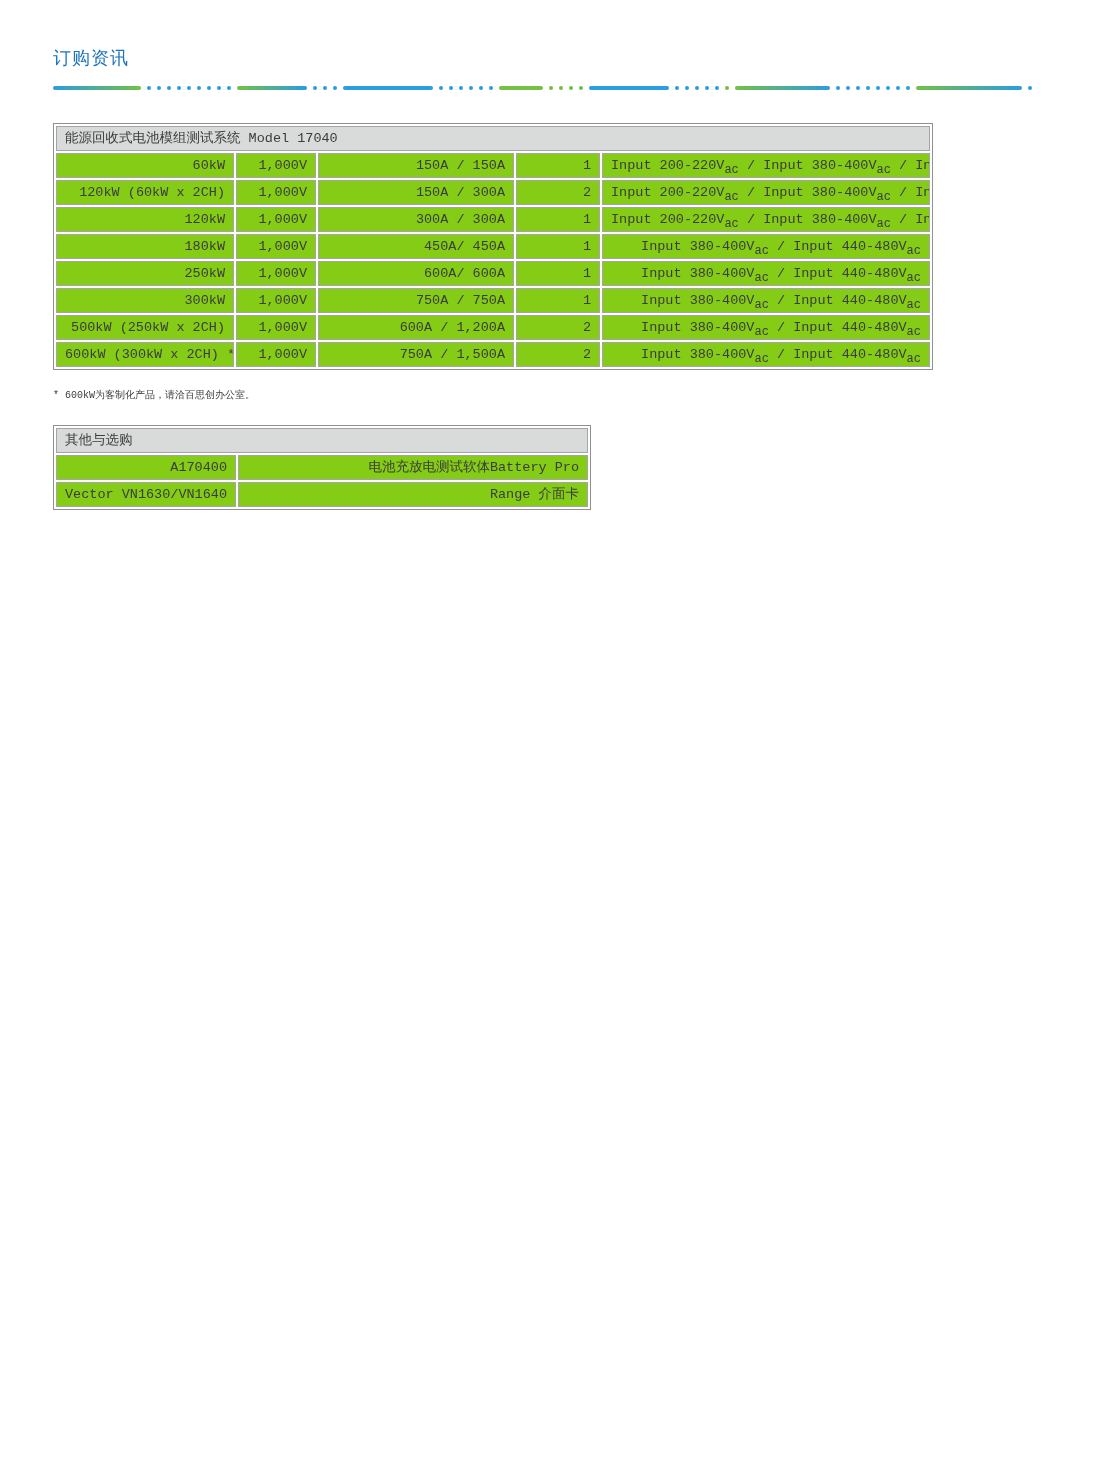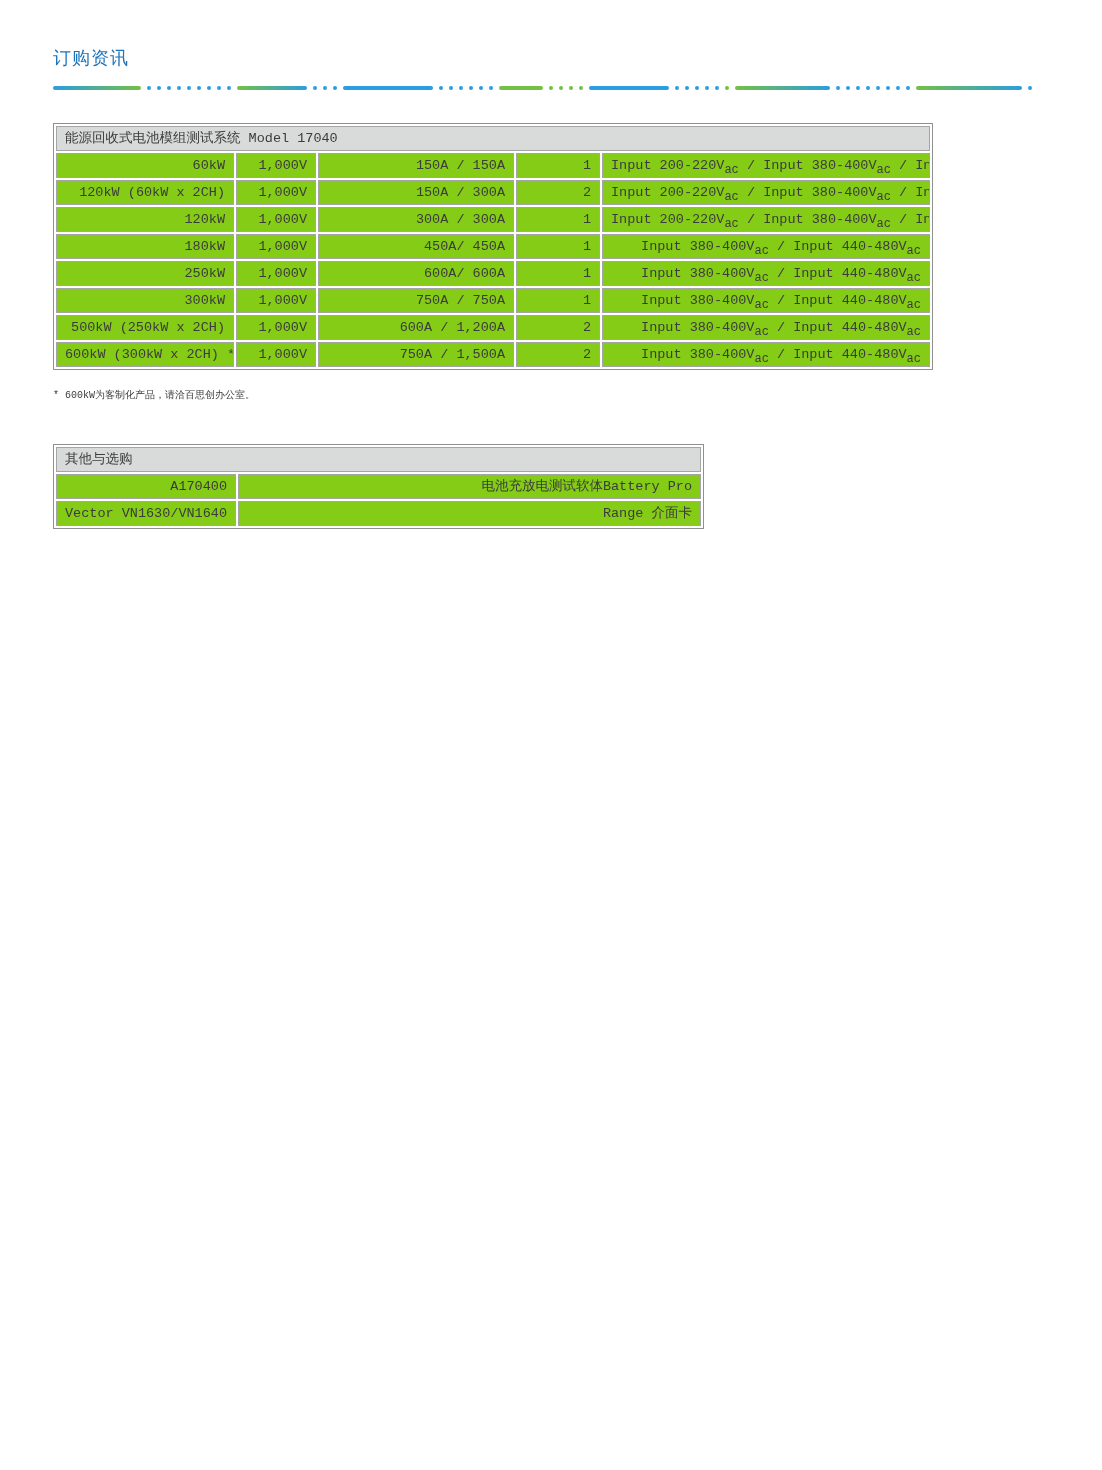--- a/index.html
+++ b/index.html
@@ -46,21 +46,21 @@
     text-align: left;
     vertical-align: middle;
     font-weight: normal;
     overflow: hidden;
     white-space: nowrap;
   }
   .row-title td, thead th { background: #d9dbdb; }
   tbody td { background: #84cc16; height: 18px; text-align: right; }
   thead th { white-space: pre-line; }
   table.main  { width: 880px; margin-top: 32px; }
-  table.options { width: 651px; margin-top: 42px; }
+  table.options { width: 538px; margin-top: 23px; }
   sub { font-size: 12px; line-height: 0; letter-spacing: 0; }
 
   .footnote {
     margin: 18px 0 0 0;
     font-size: 10px;
   }
 </style>
 </head>
 <body>
 

